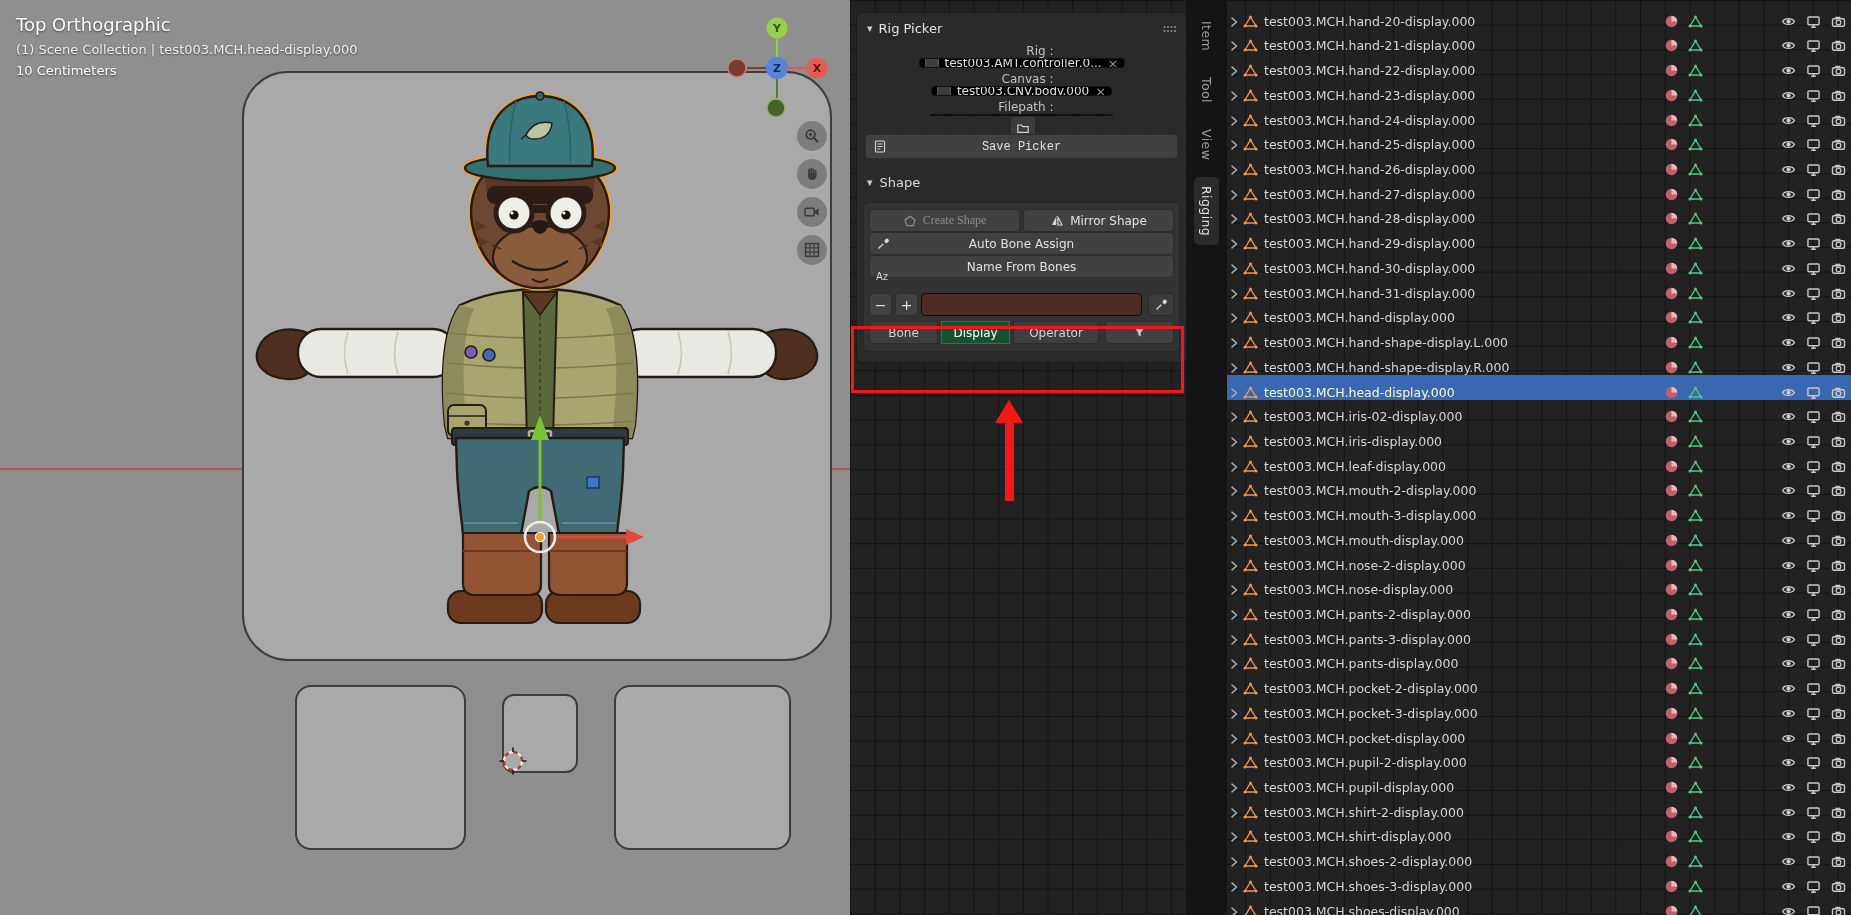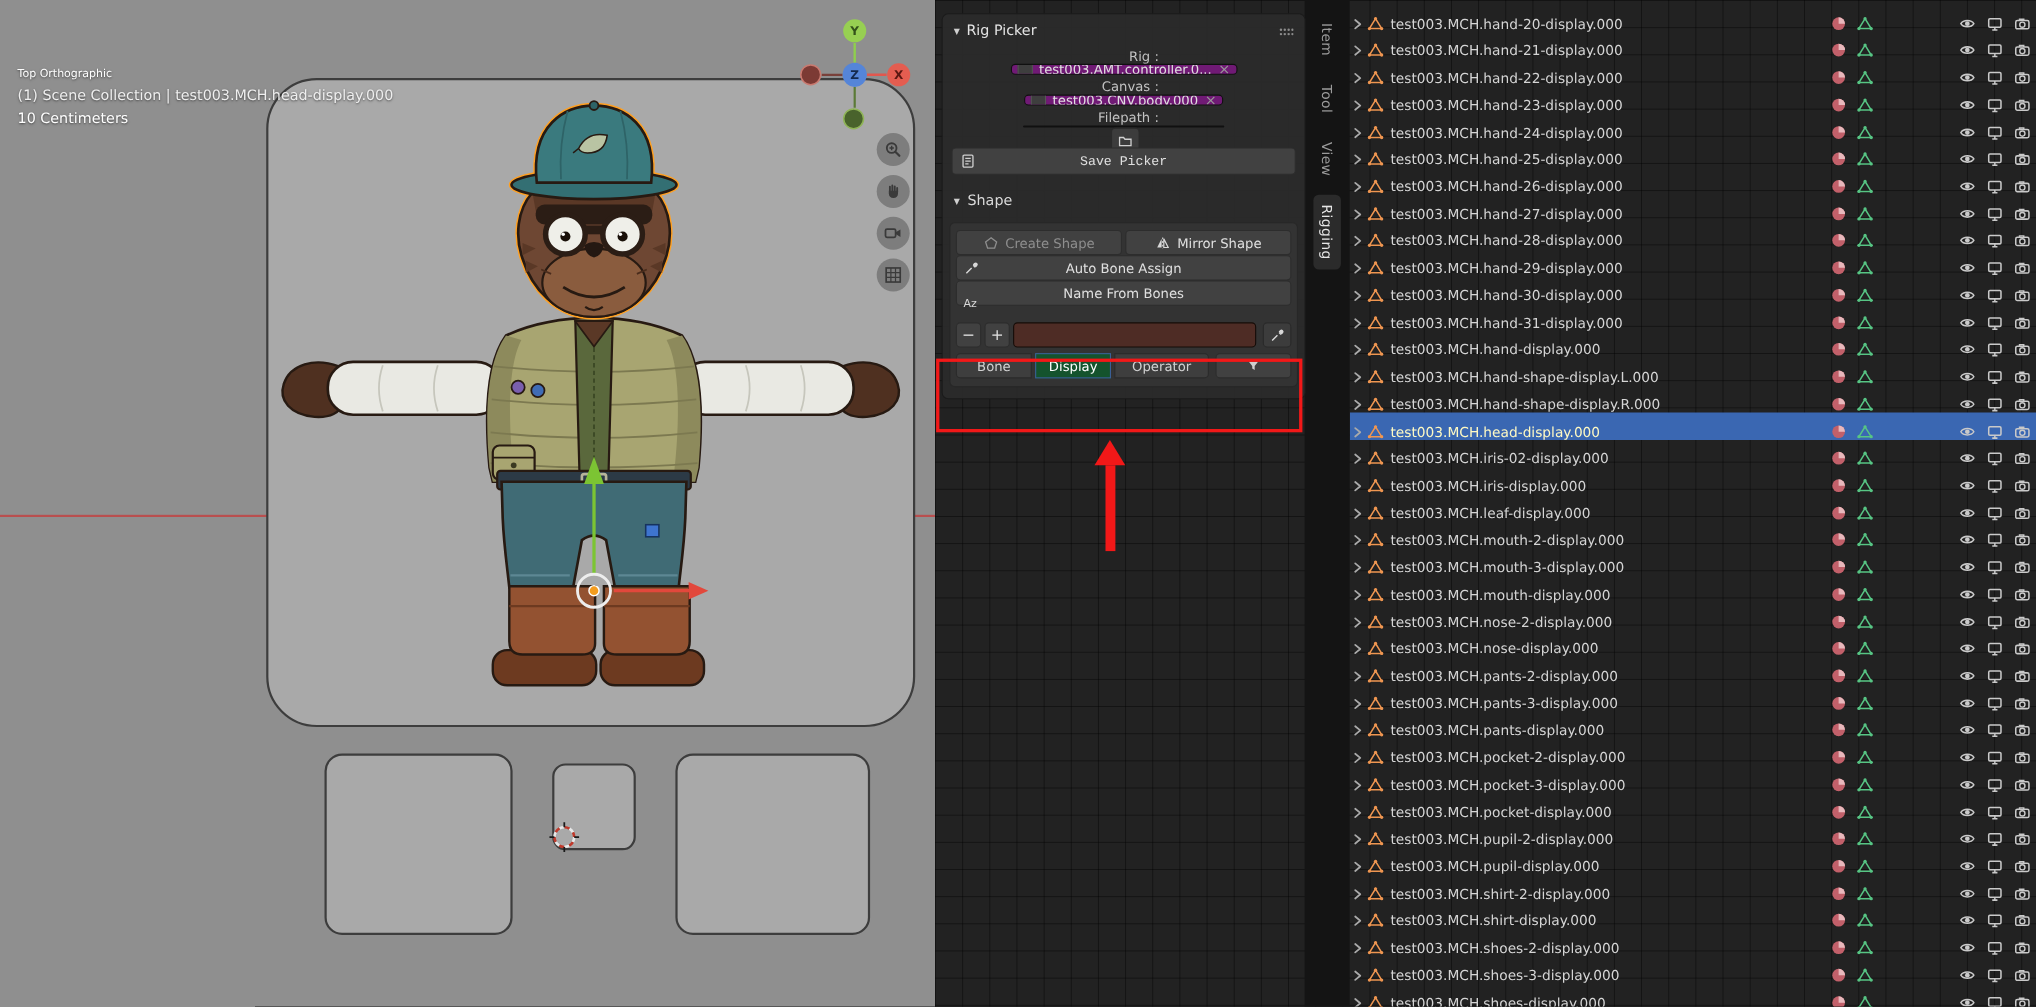--- a/index.html
+++ b/index.html
@@ -20,21 +20,21 @@
   #board-main { left:242px; top:71px; width:590px; height:590px; border-radius:46px; }
   #board-a { left:295px; top:685px; width:171px; height:165px; border-radius:16px; }
   #board-b { left:502px; top:694px; width:76px; height:79px; border-radius:12px; }
   #board-c { left:614px; top:685px; width:177px; height:165px; border-radius:16px; }
 
   #character { left:242px; top:71px; width:590px; height:590px; z-index:4; }
   #cursor3d { left:499px; top:747px; width:28px; height:28px; z-index:4; }
 
   
   #vp-text { left:16px; top:14px; z-index:6; color:#ffffff; text-shadow:0 1px 2px rgba(0,0,0,.55); }
-  #vp-text .l1 { font-size:10px;margin-top:48px; }
+  #vp-text .l1 { font-size:18px; }
   #vp-text .l2 { font-size:13px; color:#efefef; margin-top:7px; }
   #vp-text .l3 { font-size:13px; margin-top:6px; }
 
   #nav-gizmo { left:722px; top:12px; width:112px; height:112px; z-index:6; }
   #nav-gizmo text { font-size:11px; font-weight:bold; text-anchor:middle; }
 
   #vp-tools { left:797px; top:121px; z-index:6; }
   .vp-btn { width:30px; height:30px; border-radius:50%; background:rgba(118,118,118,.88);
     display:flex; align-items:center; justify-content:center; margin-bottom:8px; }
 
@@ -42,42 +42,42 @@
   #rig-panel { left:856px; top:12px; width:331px; z-index:20;
     background:rgba(42,42,42,.97); border:1px solid #1b1b1b; border-radius:6px;
     padding:6px 0 10px; color:#e0e0e0; }
   .p-header { display:flex; align-items:center; gap:6px; padding:2px 10px 8px;
     color:#e4e4e4; font-size:13px; }
   .chev-down { color:#cfcfcf; font-size:11px; }
   .p-header .spacer { flex:1; }
   .p-row { display:flex; align-items:center; margin:0 8px 4px; height:24px;flex-direction:column; }
   .p-label { width:80px; text-align:right; padding-right:8px; color:#c2c2c2;
     font-size:12px; white-space:nowrap; }
-  .p-field { flex:1; height:23px; background:#701a75; border:1px solid #101010;
+  .p-field { flex:1; height:23px; background:#000000; border:1px solid #101010;
     border-radius:4px; display:flex; align-items:center; padding:0 5px; gap:6px;
     color:#e0e0e0; font-size:12px; overflow:hidden; white-space:nowrap; }
   .fld-ico { width:14px; height:14px; background:#3e3e3e; border-radius:2px;
     flex:none; box-shadow:inset 0 0 0 1px #575757; }
   .fld-x { margin-left:auto; color:#9a9a9a; font-size:13px; line-height:1; }
   .placeholder { color:#8d8d8d; }
   .sq-btn { width:26px; height:23px; margin-left:3px; background:#3c3c3c;
     border:1px solid #2a2a2a; border-radius:4px; display:flex; align-items:center;
     justify-content:center; flex:none; }
   .btn { background:#414141; border:1px solid #2d2d2d; border-radius:4px;
     color:#e0e0e0; font-size:12px; display:flex; align-items:center; justify-content:center; }
   #save-btn { margin:10px 8px 0; height:25px; position:relative;font-family:Liberation Mono, monospace; }
   #save-btn .left-ico { position:absolute; left:7px; top:4px; }
   .section-head { display:flex; align-items:center; gap:7px; margin:16px 10px 0;
     color:#dadada; font-size:13px; }
   .sub-box { margin:12px 6px 0; background:#333333; border:1px solid #272727;
     border-radius:5px; padding:6px 5px 7px; }
   .sb-row { display:flex; gap:3px; margin-top:0; }
   .sb-row:first-child { margin-top:0; }
   .sb-row .btn { flex:1; height:23px; gap:6px; position:relative; }
-  .btn.disabled { color:#8e8e8e; }
+  .btn.disabled { color:#8e8e8e;font-family:Liberation Serif, serif; }
   .btn .left-ico { position:absolute; left:6px; top:4px; }
   .row-gap { margin-top:15px; }
   .mini { flex:none !important; width:23px; height:23px; font-size:14px; }
   .maroon { flex:1; background:#4e2c25; border:1px solid #150c08; border-radius:4px; height:23px; }
   .seg { flex:1; height:23px; background:#3e3e3e; border:1px solid #2b2b2b;
     color:#d2d2d2; font-size:12px; display:flex; align-items:center; justify-content:center; }
   .seg-operator { flex:1.25; }
   .seg:first-child { border-radius:4px 0 0 4px; }
   .seg-operator { border-radius:0 4px 4px 0; }
   .seg.active { background:#14532d; border-color:#3a5f96; color:#ffffff; }

